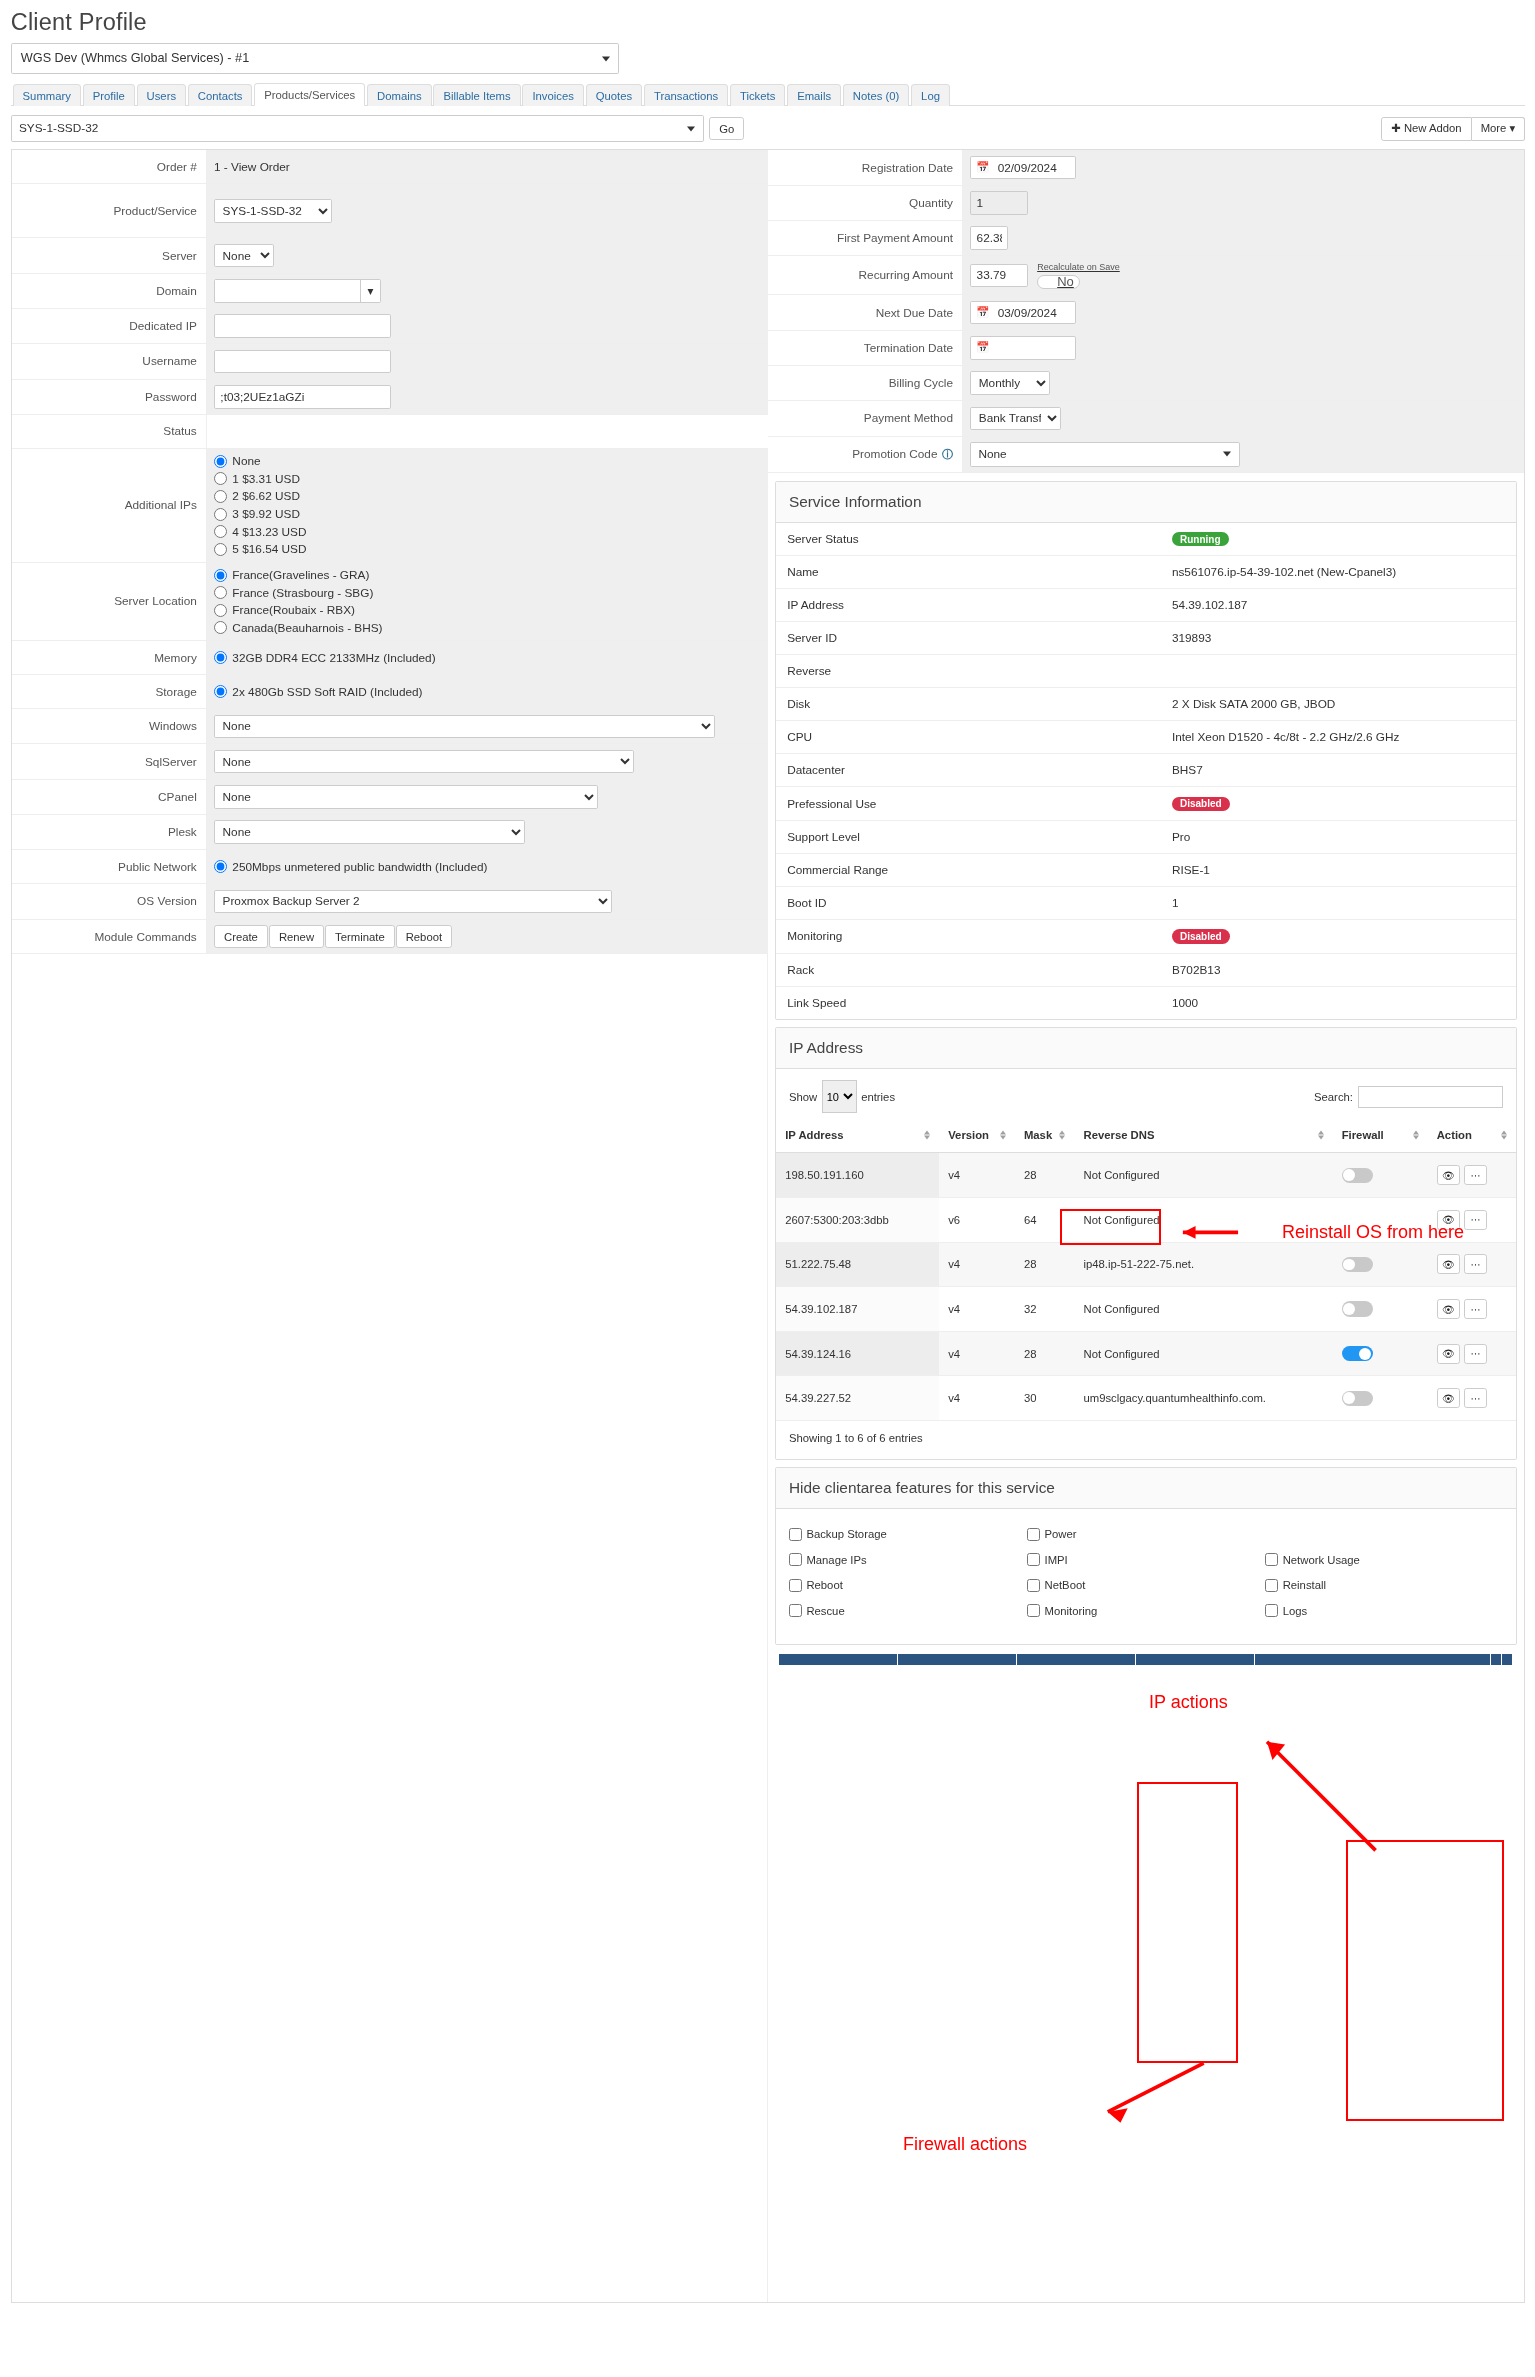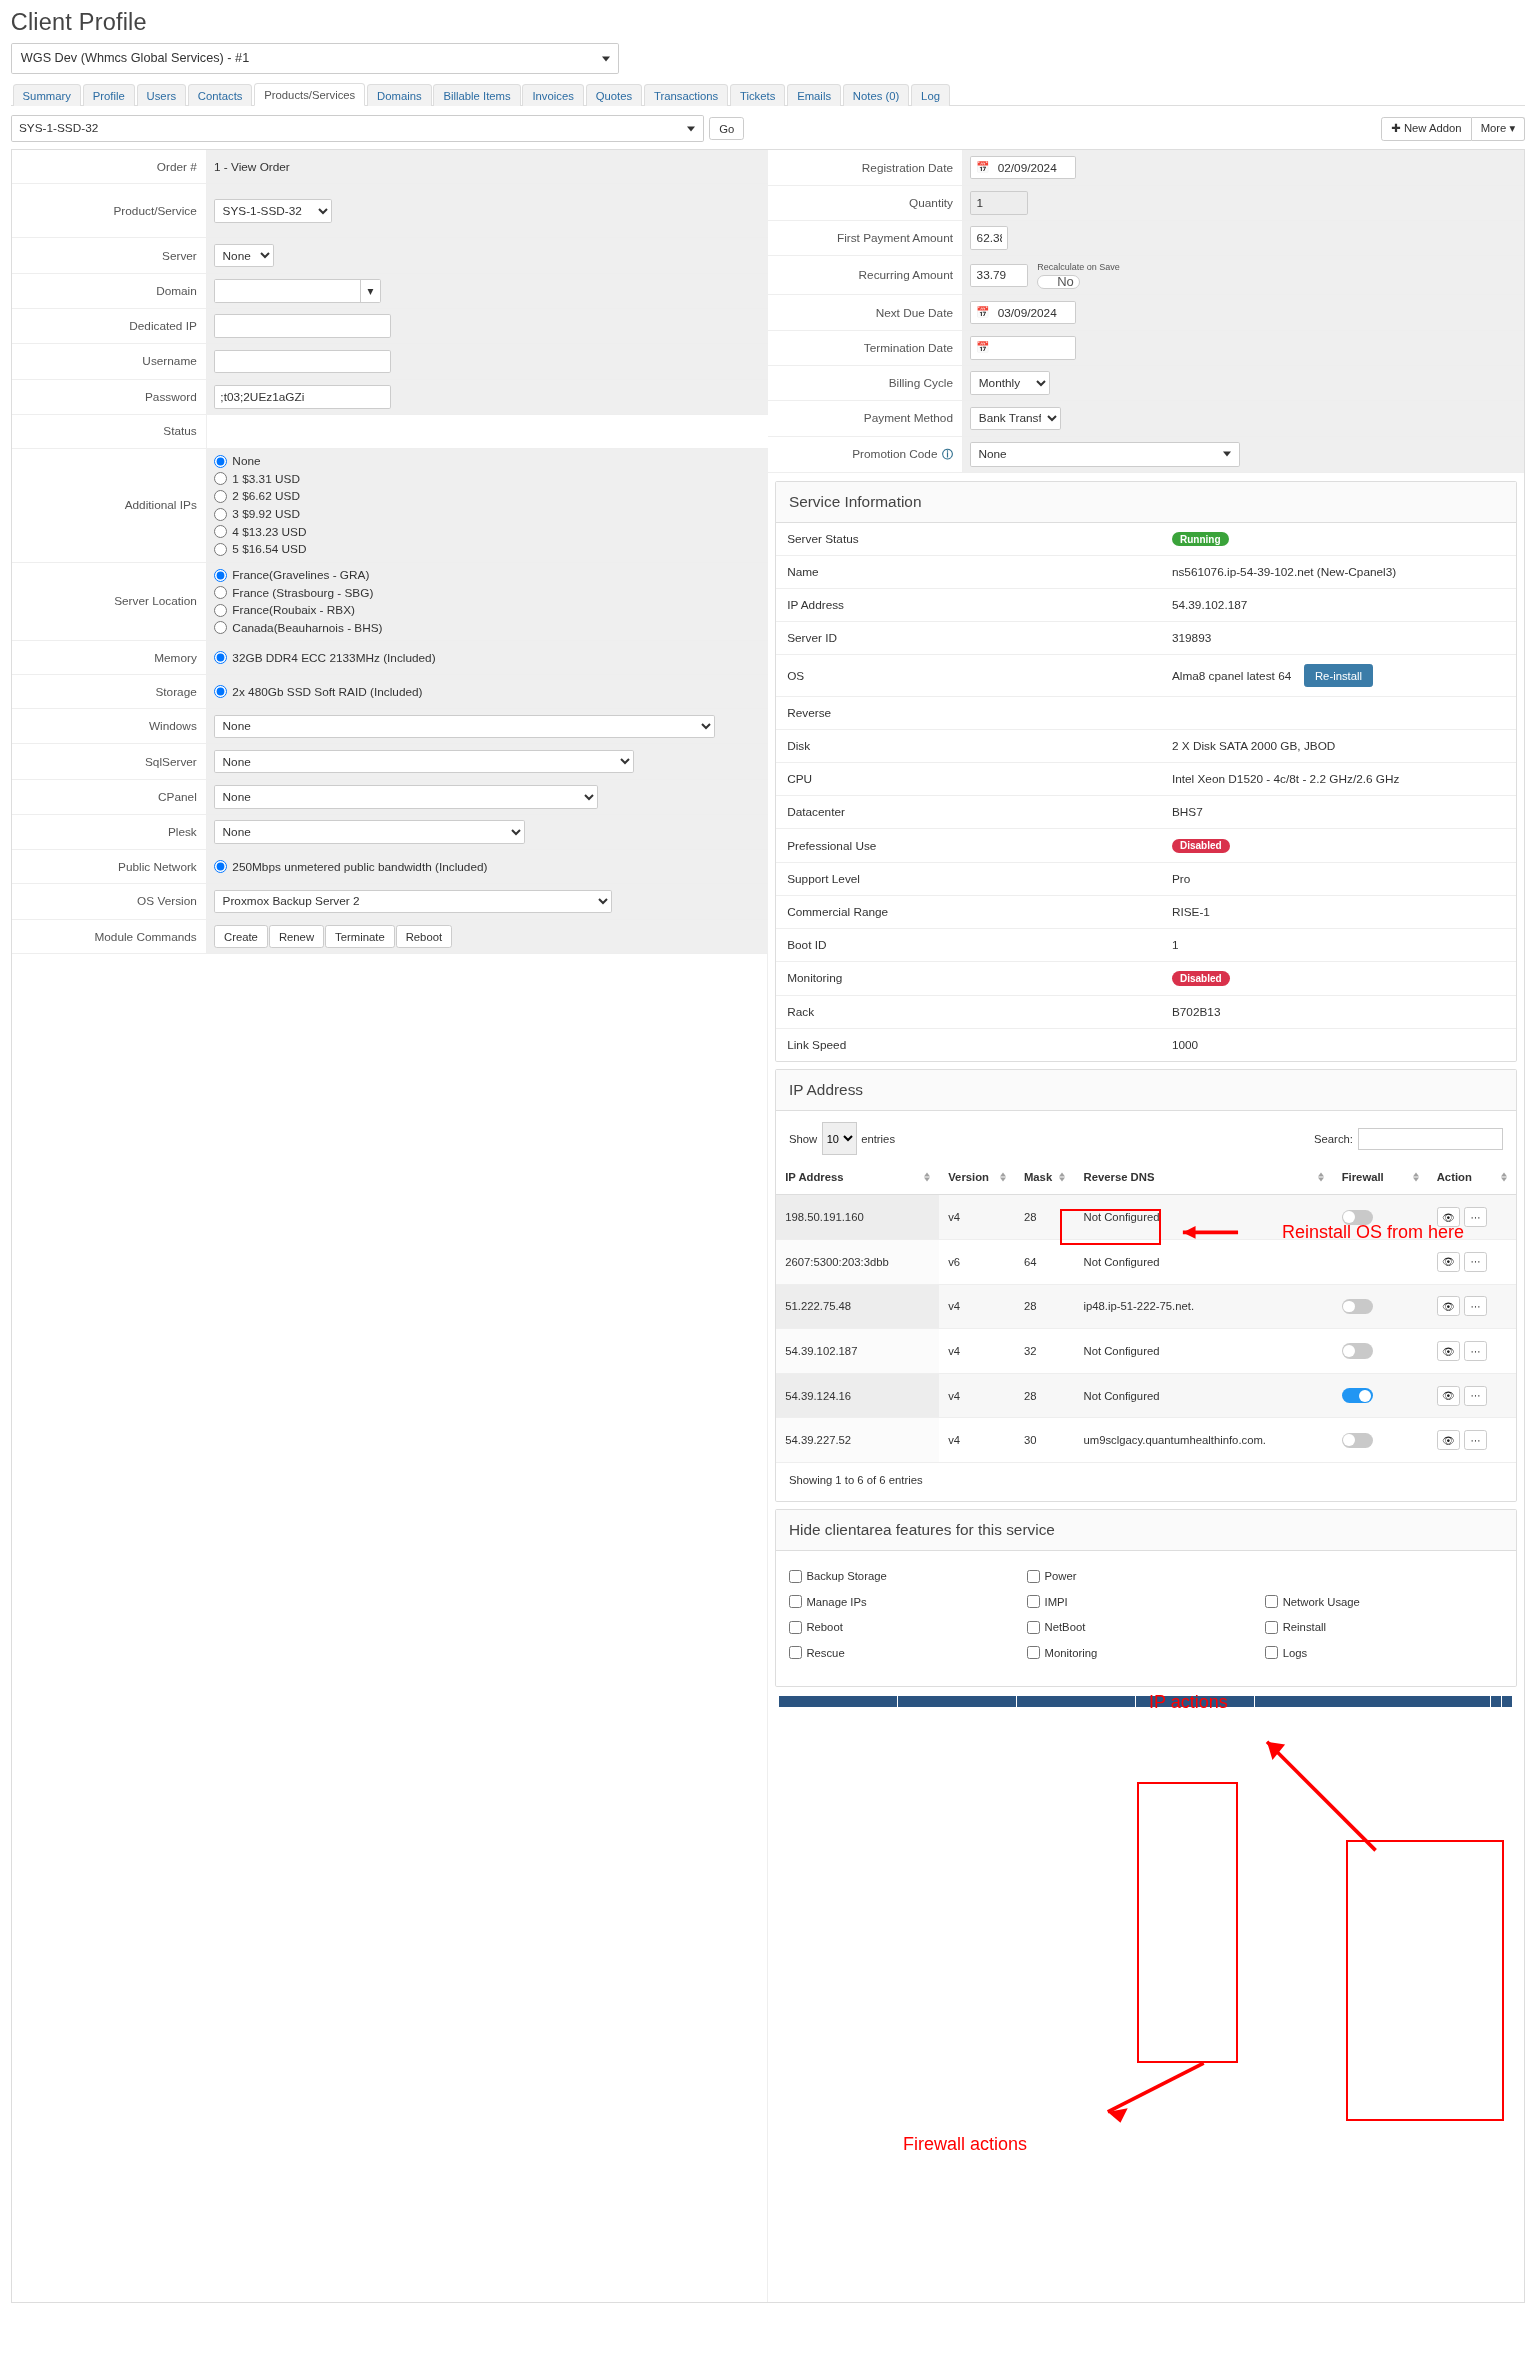--- a/index.html
+++ b/index.html
@@ -115,21 +115,21 @@
   }
   .combo input { border: none; outline: none; padding: 0 5.4px; font-size: 11.8px;
     font-family: "Liberation Sans", sans-serif; }
   .combo .cbtn {
     width: 20px; border-left: 0.9px solid #ccc; display: flex;
     align-items: center; justify-content: center; background: #fff; cursor: pointer;
   }
   .radio-list { display: flex; flex-direction: column; gap: 3.6px; }
   .radio-row { display: flex; align-items: center; gap: 5.4px; font-size: 11.8px; color: #333; }
   .radio-row input { margin: 0; }
-  .recalc { display: flex; flex-direction: column; margin-left: 9px; }
+  .recalc { display: flex; flex-direction: column; margin-left: 9px; text-decoration: underline; }
   .recalc-label { font-size: 9px; color: #555; line-height: 11px; }
   .toggle-no {
     width: 43px; height: 14.5px; border: 0.9px solid #ccc; border-radius: 7.2px;
     background: #fff; position: relative; font-size: 13px; color: #555;
     display: flex; align-items: center; justify-content: flex-end;
     padding-right: 5.4px; margin-top: 1.8px; cursor: pointer;
   }
   .mod-btns { display: flex; gap: 1px; }
 
   
@@ -578,24 +578,20 @@
                     <td class="k">Name</td>
                     <td class="v">ns561076.ip-54-39-102.net (New-Cpanel3)</td>
                   </tr>
                   <tr>
                     <td class="k">IP Address</td>
                     <td class="v">54.39.102.187</td>
                   </tr>
                   <tr>
                     <td class="k">Server ID</td>
                     <td class="v">319893</td>
-                  </tr>
-                  <tr>
-                    <td class="k">OS</td>
-                    <td class="v"><span>Alma8 cpanel latest 64</span><button class="btn-primary" style="margin-left: 12.7px;">Re-install</button></td>
                   </tr>
                   <tr>
                     <td class="k">Reverse</td>
                     <td class="v"></td>
                   </tr>
                   <tr>
                     <td class="k">Disk</td>
                     <td class="v">2 X Disk SATA 2000 GB, JBOD</td>
                   </tr>
                   <tr>

